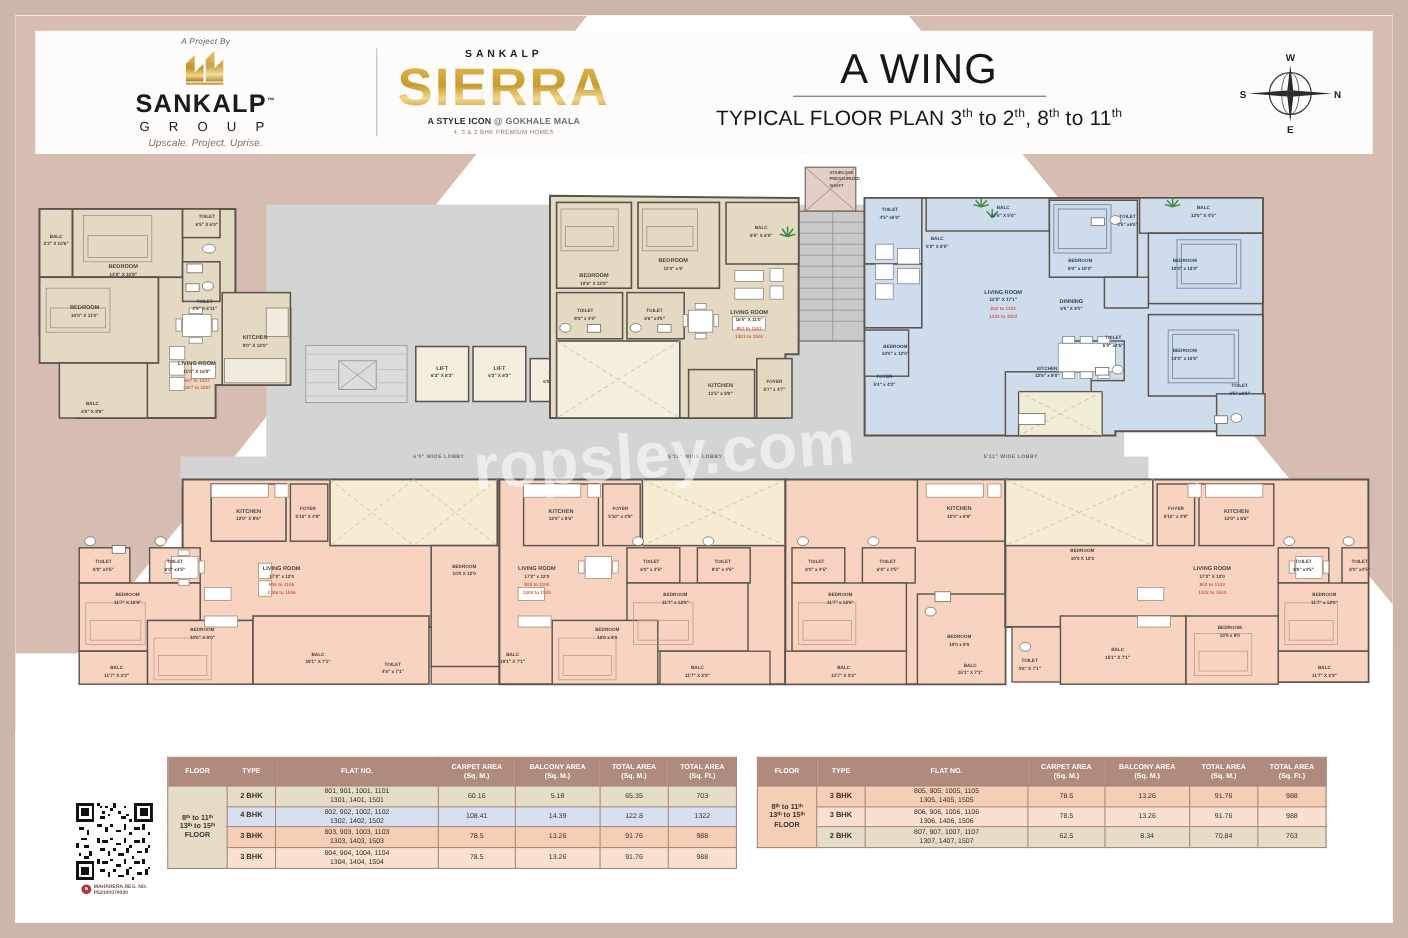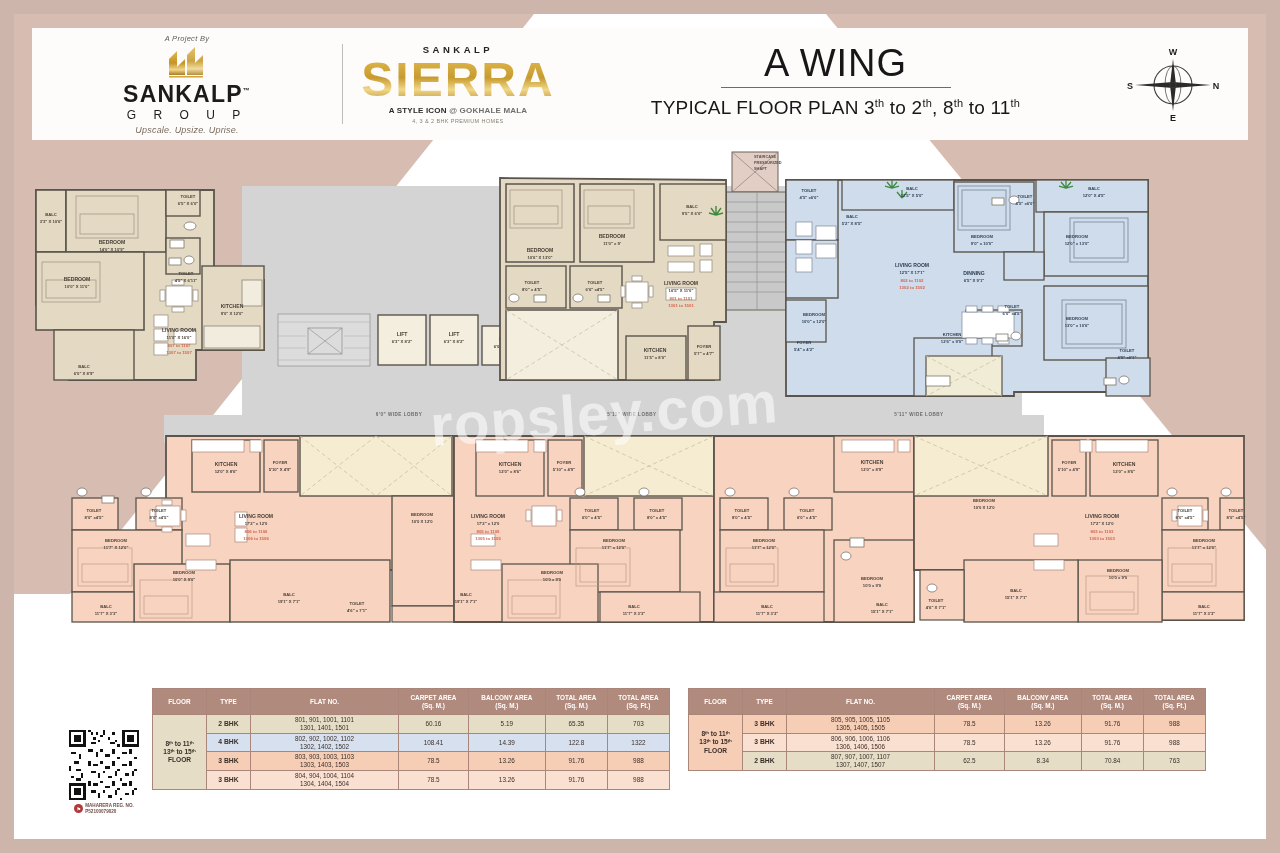--- a/index.html
+++ b/index.html
@@ -141,21 +141,21 @@
                 <stop offset="100%" stop-color="#a97c22"></stop>
             </linearGradient>
           </defs>
           <path d="M6 30 L6 14 L14 6 L14 22 L22 14 L22 30 Z" fill="url(#gold)"></path>
           <path d="M24 30 L24 10 L32 2 L32 18 L40 10 L40 30 Z" fill="url(#gold)" opacity=".85"></path>
           <rect x="6" y="31" width="34" height="2" fill="url(#gold)"></rect>
         </svg>
       </div>
       <div class="sankalp-word"><span>SANKALP</span><sup>™</sup></div>
       <div class="group-word">G R O U P</div>
-      <div class="tagline">Upscale. Upsize. Uprise.</div>
+      <div class="tagline">Upscale. Project. Uprise.</div>
     </div>
 
     <div class="hdr-div"></div>
 
     <div class="hdr-sierra">
       <div class="sierra-top">SANKALP</div>
       <div class="sierra-big">SIERRA</div>
       <div class="sierra-sub"><span>A STYLE ICON</span> <span class="grey">@ GOKHALE MALA</span></div>
       <div class="sierra-sub2">4, 3 &amp; 2 BHK PREMIUM HOMES</div>
     </div>

